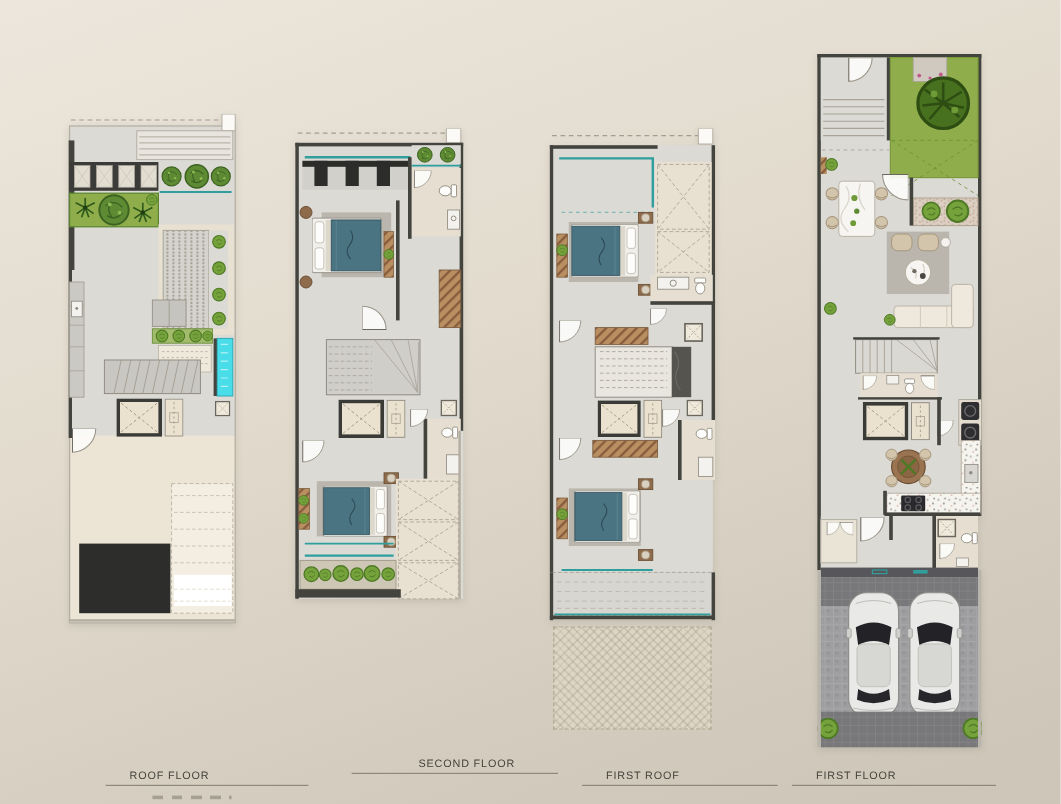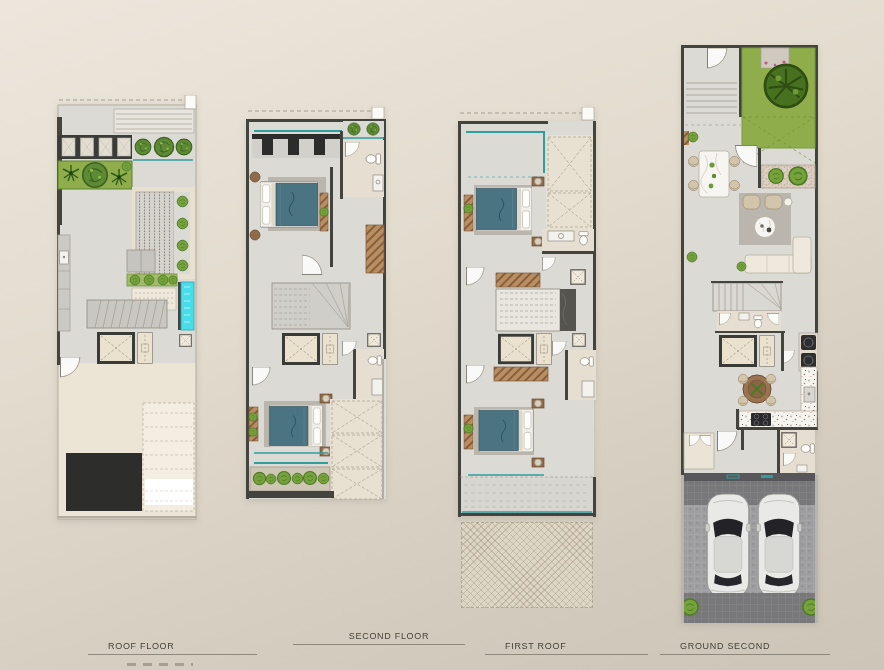--- a/index.html
+++ b/index.html
@@ -595,19 +595,19 @@
   </div>
   <div class="floor-label" style="left:293px;top:631px;width:172px;text-align:center;">
     <span class="txt">SECOND FLOOR</span>
     <div class="rule"></div>
   </div>
   <div class="floor-label" style="left:485px;top:641px;width:163px;">
     <span class="txt">FIRST ROOF</span>
     <div class="rule"></div>
   </div>
   <div class="floor-label" style="left:660px;top:641px;width:170px;">
-    <span class="txt">GROUND SECOND</span>
+    <span class="txt">FIRST FLOOR</span>
     <div class="rule"></div>
   </div>
 
   <div class="dim-marks" style="left:127px;top:663px;width:66px;"></div>
 
 </div>
 
 </body></html>

